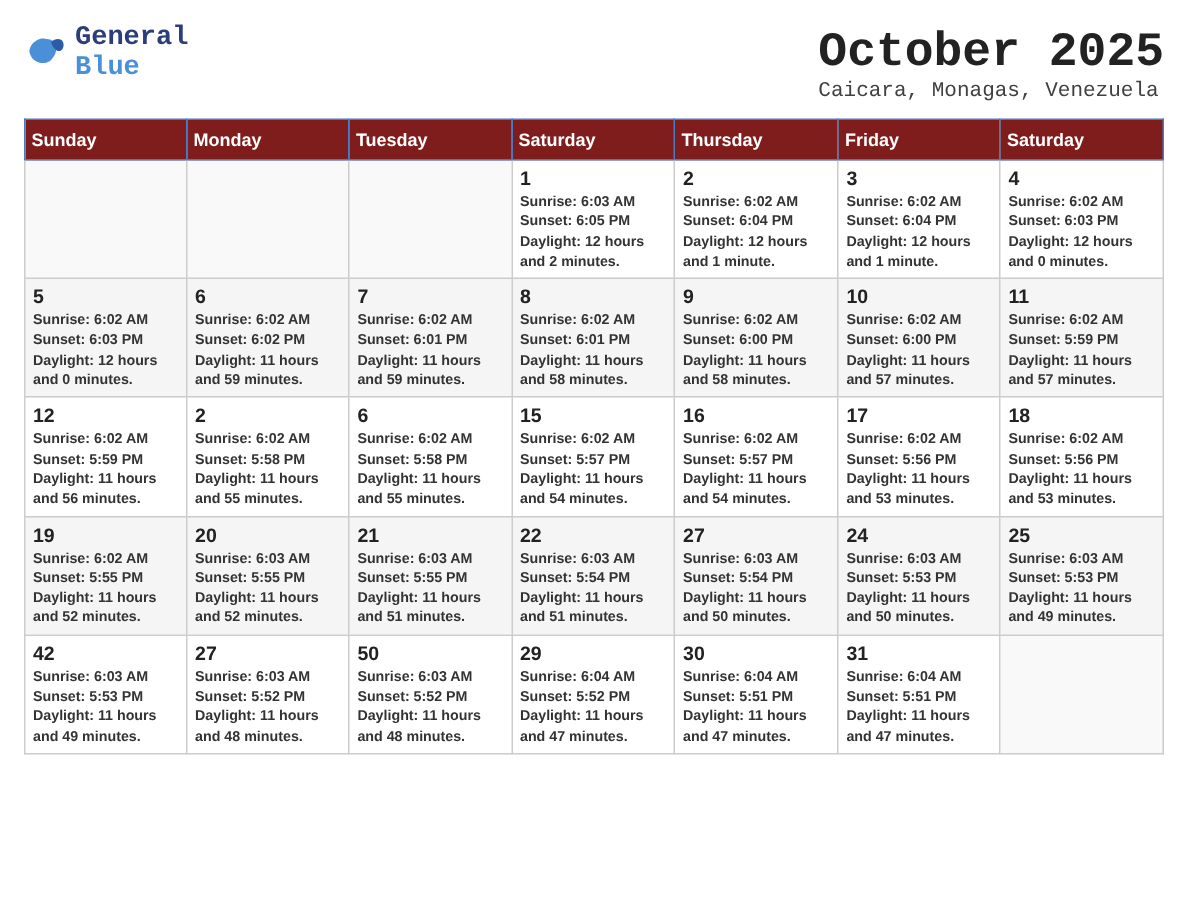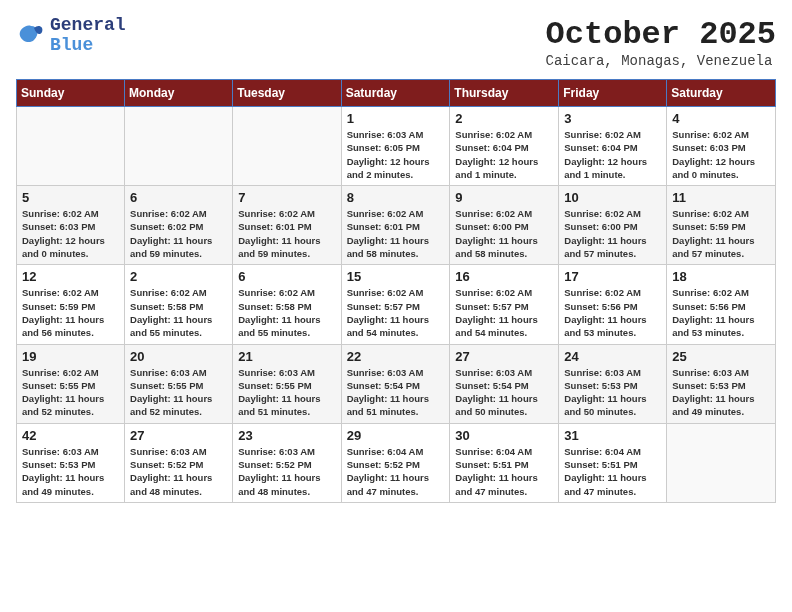--- a/index.html
+++ b/index.html
@@ -319,21 +319,21 @@
 and 49 minutes.</div>
         </td>
         <td>
           <span class="day-num">27</span>
           <div class="day-info" style="white-space: pre-line;">Sunrise: 6:03 AM
 Sunset: 5:52 PM
 Daylight: 11 hours
 and 48 minutes.</div>
         </td>
         <td>
-          <span class="day-num">23</span>
+          <span class="day-num">50</span>
           <div class="day-info" style="white-space: pre-line;">Sunrise: 6:03 AM
 Sunset: 5:52 PM
 Daylight: 11 hours
 and 48 minutes.</div>
         </td>
         <td>
           <span class="day-num">29</span>
           <div class="day-info" style="white-space: pre-line;">Sunrise: 6:04 AM
 Sunset: 5:52 PM
 Daylight: 11 hours

